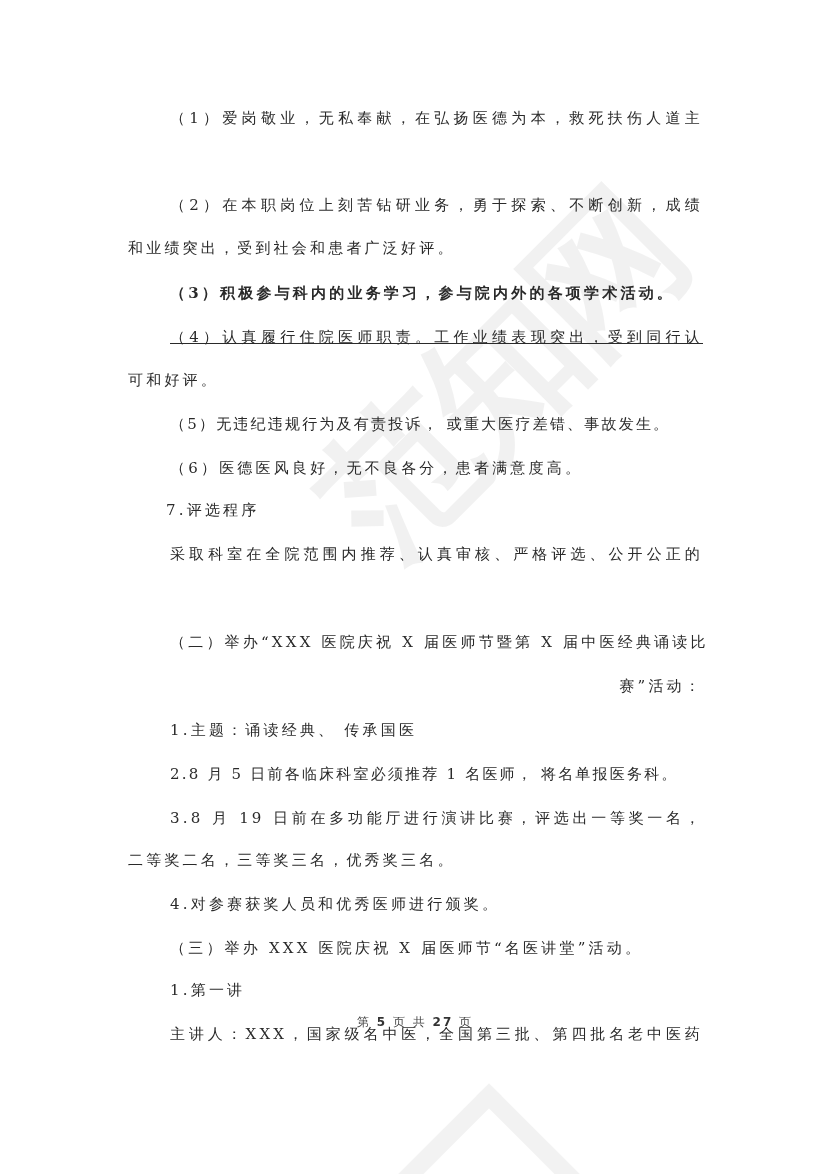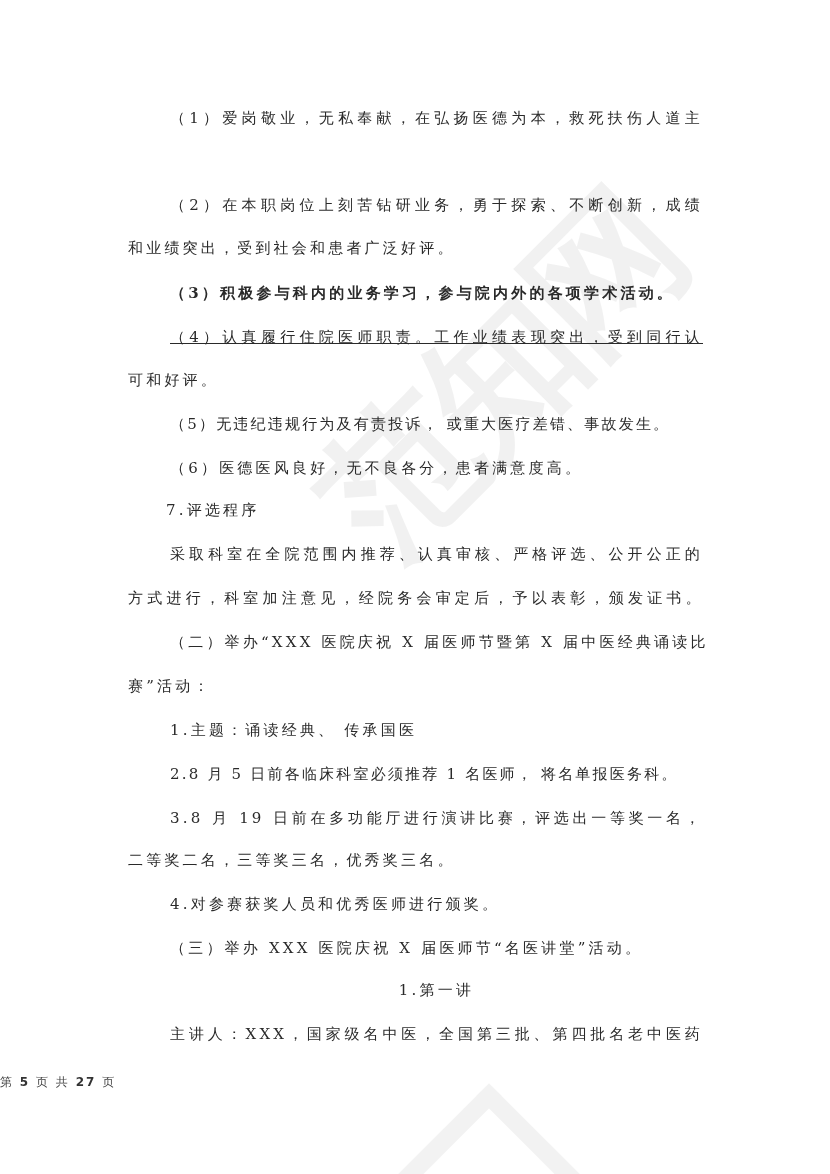--- a/index.html
+++ b/index.html
@@ -54,22 +54,22 @@
       letter-spacing: 3.2px;
     }
     .indent { left: 170px; width: 533px; }
     .justify {
       text-align: justify;
       text-align-last: justify;
     }
     .footer {
       position: absolute;
       left: 0; width: 830px;
-      top: 1074px;
-      text-align: left;
+      top: 1014px;
+      text-align: center;
       font-family: "DejaVu Sans", sans-serif;
       font-size: 12px;
       color: #444;
       letter-spacing: 2px;
     }
     .footer b { font-weight: bold; color: #333; }
   </style>
 </head>
 <body>
 
@@ -88,37 +88,36 @@
   <div class="line indent justify" style="top:325px;text-decoration:underline;">（4）认真履行住院医师职责。工作业绩表现突出，受到同行认</div>
   <div class="line" style="top:368px;">可和好评。</div>
 
   <div class="line indent" style="top:412px; letter-spacing:2.2px;">（5）无违纪违规行为及有责投诉， 或重大医疗差错、事故发生。</div>
 
   <div class="line indent" style="top:456px;">（6）医德医风良好，无不良各分，患者满意度高。</div>
 
   <div class="line indent" style="top:498px; left:166px;">7.评选程序</div>
 
   <div class="line indent justify" style="top:542px;">采取科室在全院范围内推荐、认真审核、严格评选、公开公正的</div>
-  <div class="line justify" style="top:586px; letter-spacing:2.4px;">方式进行，科室加注意见，经院务会审定后，予以表彰，颁发证书。</div>
 
   <div class="line indent justify" style="top:630px;">（二）举办“XXX 医院庆祝 X 届医师节暨第 X 届中医经典诵读比</div>
-  <div class="line" style="top:674px;">赛”活动：</div>
+  <div class="line" style="top:674px;text-align:right;">赛”活动：</div>
 
   <div class="line indent" style="top:718px;">1.主题：诵读经典、 传承国医</div>
 
   <div class="line indent" style="top:762px; letter-spacing:2.2px;">2.8 月 5 日前各临床科室必须推荐 1 名医师， 将名单报医务科。</div>
 
   <div class="line indent justify" style="top:806px;">3.8 月 19 日前在多功能厅进行演讲比赛，评选出一等奖一名，</div>
   <div class="line" style="top:848px;">二等奖二名，三等奖三名，优秀奖三名。</div>
 
   <div class="line indent" style="top:892px;">4.对参赛获奖人员和优秀医师进行颁奖。</div>
 
   <div class="line indent" style="top:936px;">（三）举办 XXX 医院庆祝 X 届医师节“名医讲堂”活动。</div>
 
-  <div class="line indent" style="top:978px;text-align:center;">1.第一讲</div>
+  <div class="line indent" style="top:978px;">1.第一讲</div>
 
   <div class="line indent justify" style="top:1022px;">主讲人：XXX，国家级名中医，全国第三批、第四批名老中医药</div>
 
   <div class="footer">
     <span>第</span>
     <b>5</b>
     <span>页 共</span>
     <b>27</b>
     <span>页</span>
   </div>

